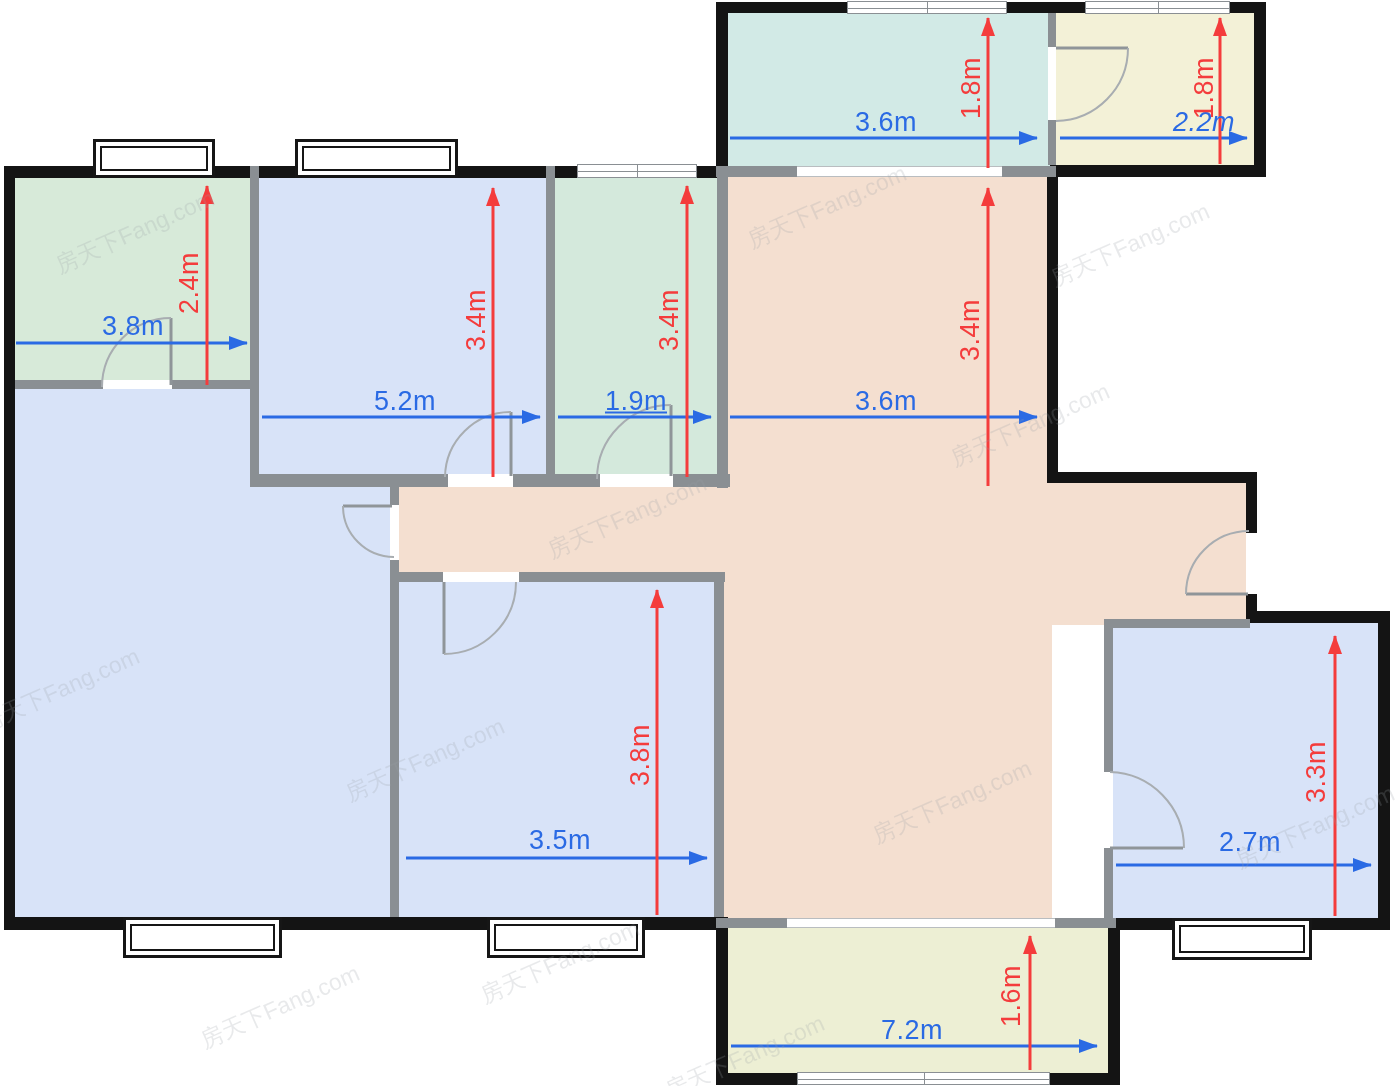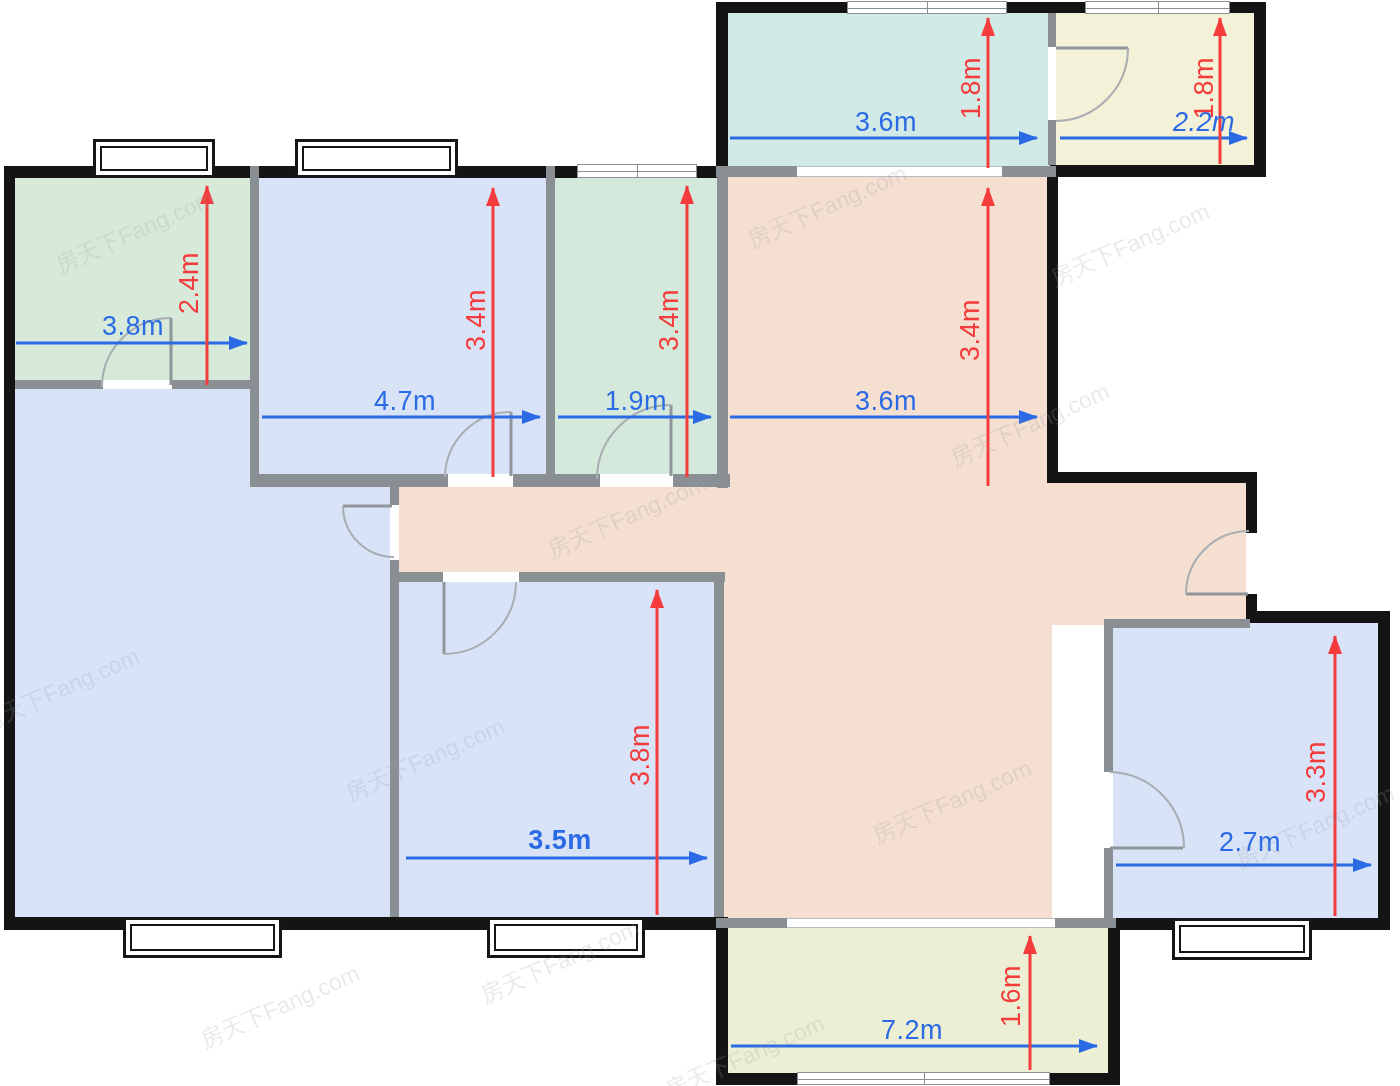--- a/index.html
+++ b/index.html
@@ -177,31 +177,31 @@
       <line x1="988" y1="168" x2="988" y2="18" marker-end="url(#mred)"></line>
       <line x1="1220" y1="164" x2="1220" y2="18" marker-end="url(#mred)"></line>
       <line x1="657" y1="915" x2="657" y2="590" marker-end="url(#mred)"></line>
       <line x1="1335" y1="916" x2="1335" y2="636" marker-end="url(#mred)"></line>
       <line x1="1030" y1="1070" x2="1030" y2="936" marker-end="url(#mred)"></line>
     </g>
   </svg>
 
   <div class="dim blue" style="left:133px;top:326px;">3.8m</div>
   <div class="dim red" style="left:189px;top:283px;">2.4m</div>
-  <div class="dim blue" style="left:405px;top:401px;">4.7m</div>
+  <div class="dim blue" style="left:405px;top:401px;">5.2m</div>
   <div class="dim red" style="left:476px;top:320px;">3.4m</div>
-  <div class="dim blue" style="left:636px;top:401px;">1.9m</div>
+  <div class="dim blue" style="left:636px;top:401px;text-decoration:underline;">1.9m</div>
   <div class="dim red" style="left:669px;top:320px;">3.4m</div>
   <div class="dim blue" style="left:886px;top:401px;">3.6m</div>
   <div class="dim red" style="left:970px;top:330px;">3.4m</div>
   <div class="dim blue" style="left:886px;top:122px;">3.6m</div>
   <div class="dim red" style="left:971px;top:88px;">1.8m</div>
   <div class="dim blue" style="left:1204px;top:122px;font-style:italic;">2.2m</div>
   <div class="dim red" style="left:1204px;top:88px;">1.8m</div>
-  <div class="dim blue" style="left:560px;top:840px;font-weight:bold;">3.5m</div>
+  <div class="dim blue" style="left:560px;top:840px;">3.5m</div>
   <div class="dim red" style="left:640px;top:755px;">3.8m</div>
   <div class="dim blue" style="left:1250px;top:842px;">2.7m</div>
   <div class="dim red" style="left:1316px;top:772px;">3.3m</div>
   <div class="dim blue" style="left:912px;top:1030px;">7.2m</div>
   <div class="dim red" style="left:1011px;top:996px;">1.6m</div>
 
   <div class="wm" style="left:135px;top:232px;">房天下Fang.com</div>
   <div class="wm" style="left:627px;top:517px;">房天下Fang.com</div>
   <div class="wm" style="left:827px;top:207px;">房天下Fang.com</div>
   <div class="wm" style="left:1130px;top:245px;">房天下Fang.com</div>

